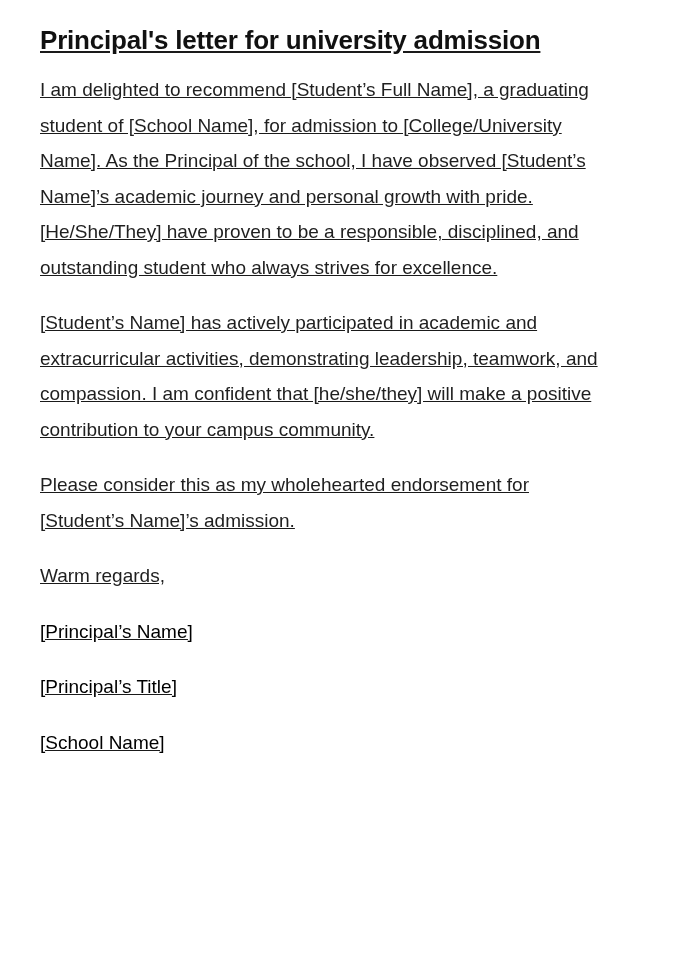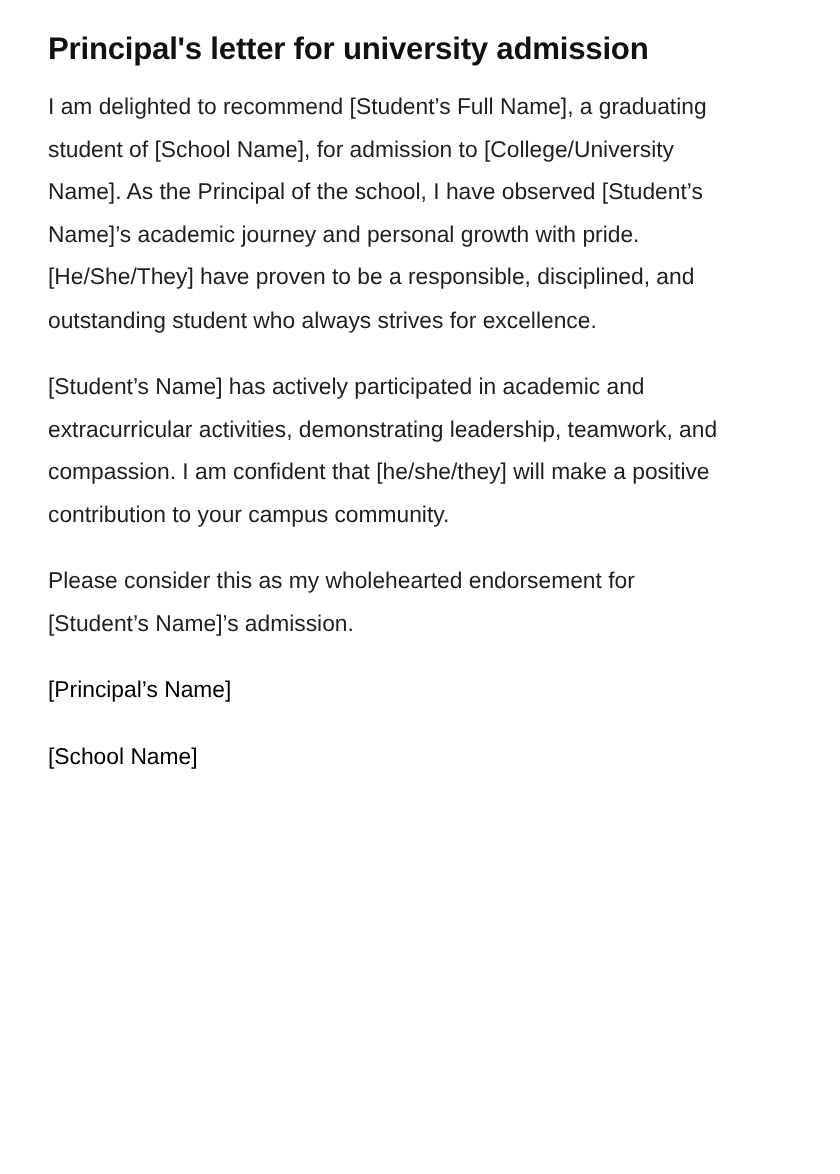--- a/index.html
+++ b/index.html
@@ -11,20 +11,21 @@
     width: 700px;
     height: 978px;
     font-family: "Liberation Sans", sans-serif;
     color: #1a1a1a;
     -webkit-font-smoothing: antialiased;
   }
   .page {
     box-sizing: border-box;
     width: 700px;
     padding: 24px 84px 0 40px;
+    text-decoration: underline;
   }
   .doc-title {
     font-size: 26px;
     font-weight: bold;
     line-height: 32px;
     letter-spacing: -0.2px;
     color: #111111;
     margin: 0 0 16px 0;
   }
   .para {
@@ -49,19 +50,21 @@
   <h1 class="doc-title">Principal's letter for university admission</h1>
 
 
 
   <p class="para">I am delighted to recommend [Student’s Full Name], a graduating student of [School Name], for admission to [College/University Name]. As the Principal of the school, I have observed [Student’s Name]’s academic journey and personal growth with pride. [He/She/They] have proven to be a responsible, disciplined, and outstanding student who always strives for excellence.</p>
 
   <p class="para">[Student’s Name] has actively participated in academic and extracurricular activities, demonstrating leadership, teamwork, and compassion. I am confident that [he/she/they] will make a positive contribution to your campus community.</p>
 
   <p class="para">Please consider this as my wholehearted endorsement for [Student’s Name]’s admission.</p>
 
+  <p class="para">Warm regards,</p>
 
   <p class="sign-line">[Principal’s Name]</p>
 
+  <p class="sign-line">[Principal’s Title]</p>
 
   <p class="sign-line">[School Name]</p>
 
 </div>
 
 </body></html>

